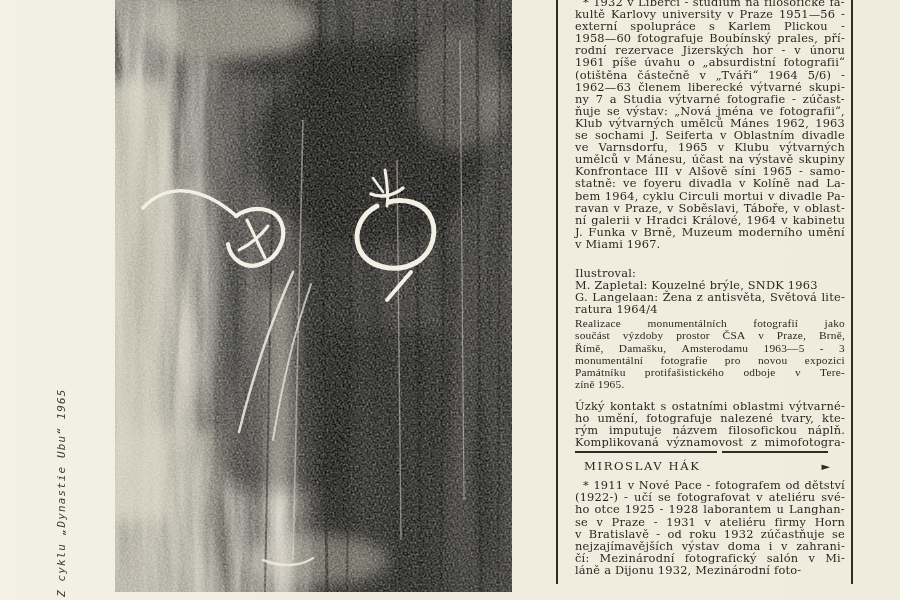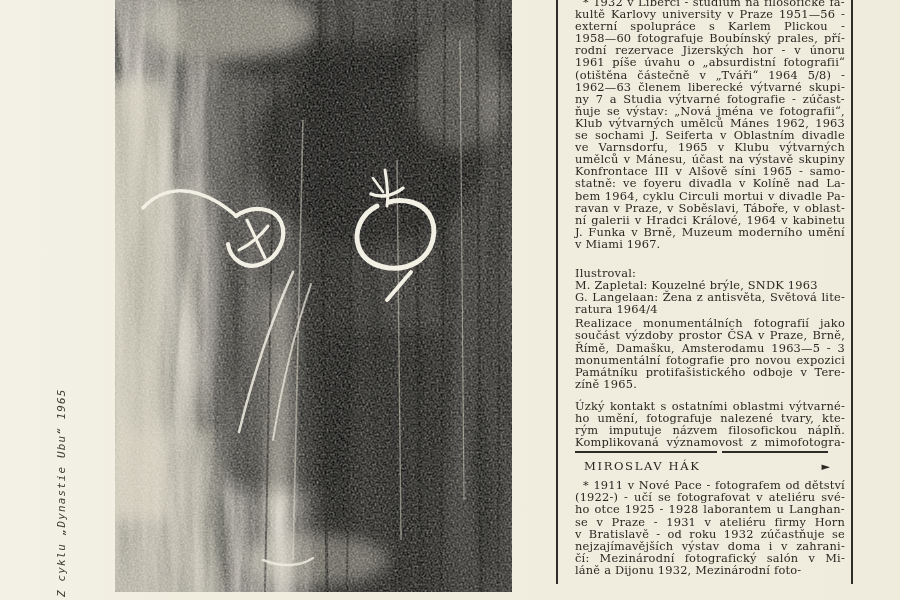--- a/index.html
+++ b/index.html
@@ -173,21 +173,21 @@
         <span>o</span>
         <span>„absurdistní</span>
         <span>fotografii“</span>
       </div>
       <div class="line just">
         <span>(otištěna</span>
         <span>částečně</span>
         <span>v</span>
         <span>„Tváři“</span>
         <span>1964</span>
-        <span>5/8)</span>
+        <span>5/6)</span>
         <span>-</span>
       </div>
       <div class="line just">
         <span>1962—63</span>
         <span>členem</span>
         <span>liberecké</span>
         <span>výtvarné</span>
         <span>skupi-</span>
       </div>
       <div class="line just">
@@ -315,21 +315,21 @@
         <span>G.</span>
         <span>Langelaan:</span>
         <span>Žena</span>
         <span>z</span>
         <span>antisvěta,</span>
         <span>Světová</span>
         <span>lite-</span>
       </div>
       <div class="line">ratura 1964/4</div>
     </div>
-    <div class="para plain" style="margin-top: 2px;">
+    <div class="para plain" style="margin-top: 2px; font-family: Liberation Serif, serif;">
       <div class="line just">
         <span>Realizace</span>
         <span>monumentálních</span>
         <span>fotografií</span>
         <span>jako</span>
       </div>
       <div class="line just">
         <span>součást</span>
         <span>výzdoby</span>
         <span>prostor</span>

